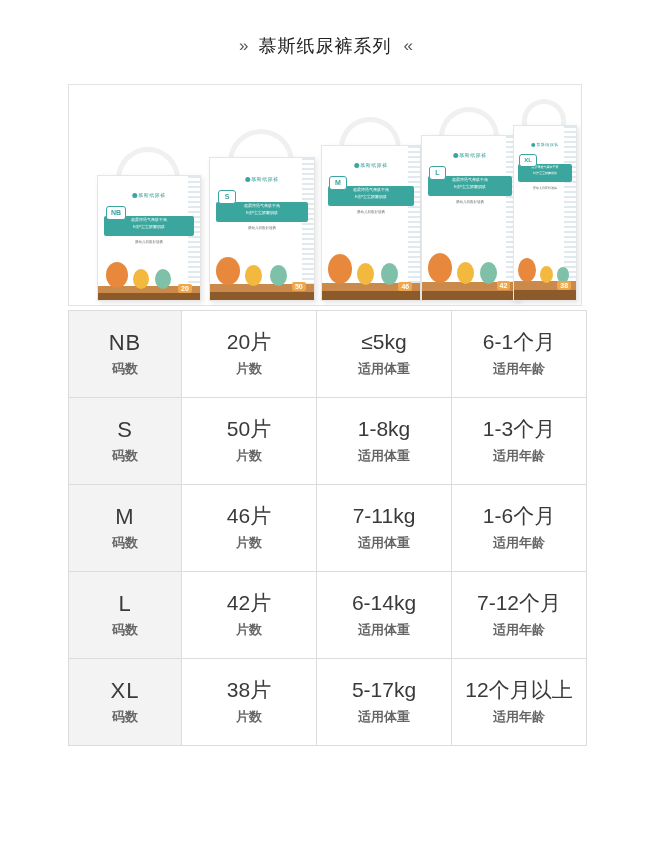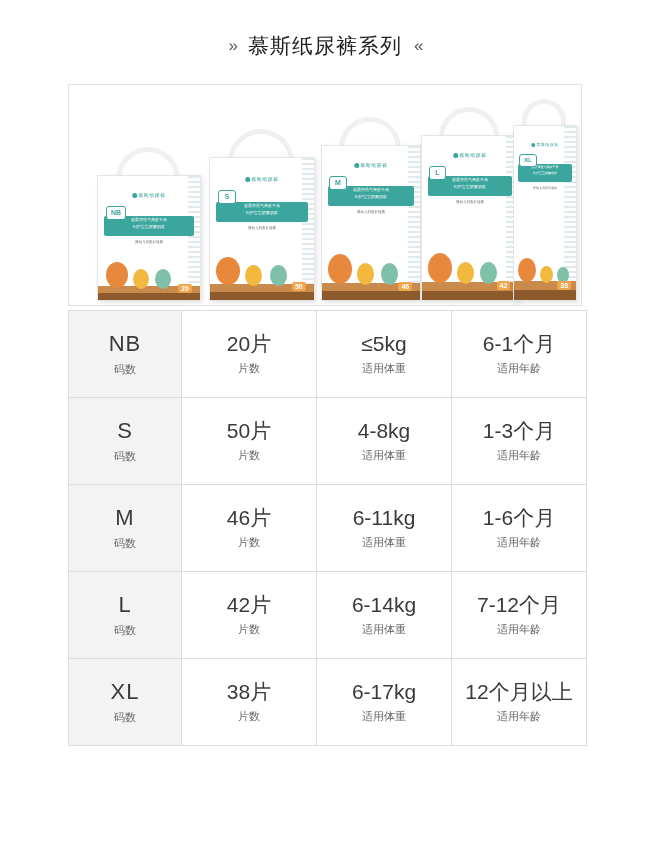--- a/index.html
+++ b/index.html
@@ -29,21 +29,21 @@
     padding-top: 30px;
     height: 32px;
   }
   .title-mark {
     font-size: 17px;
     color: #555;
     letter-spacing: -2px;
     font-family: "Liberation Sans", sans-serif;
   }
   .title-text {
-    font-size: 21px;
+    font-size: 18px;
     color: #222;
     letter-spacing: 1px;
     font-weight: normal;
   }
   
   .product-panel {
     position: absolute;
     left: 68px;
     top: 84px;
     width: 514px;
@@ -204,23 +204,24 @@
     font-size: 21px;
     color: #3a3a3a;
     line-height: 1.15;
   }
   .cell-main.sizecode {
     font-size: 22px;
     font-weight: normal;
     letter-spacing: 1px;
   }
   .cell-sub {
-    font-size: 11px;
+    font-size: 13px;
     color: #666;
     margin-top: 5px;
+    font-weight: bold;
   }
 </style>
 </head>
 <body>
 
 <div class="page">
 
   <div class="title-row">
     <span class="title-mark">»</span>
     <span class="title-text">慕斯纸尿裤系列</span>
@@ -376,39 +377,39 @@
       <tr>
         <td class="col-size">
           <div class="cell-main sizecode">S</div>
           <div class="cell-sub">码数</div>
         </td>
         <td class="col-count">
           <div class="cell-main">50片</div>
           <div class="cell-sub">片数</div>
         </td>
         <td class="col-weight">
-          <div class="cell-main">4-8kg</div>
+          <div class="cell-main">1-8kg</div>
           <div class="cell-sub">适用体重</div>
         </td>
         <td class="col-age">
           <div class="cell-main">1-3个月</div>
           <div class="cell-sub">适用年龄</div>
         </td>
       </tr>
       <tr>
         <td class="col-size">
           <div class="cell-main sizecode">M</div>
           <div class="cell-sub">码数</div>
         </td>
         <td class="col-count">
           <div class="cell-main">46片</div>
           <div class="cell-sub">片数</div>
         </td>
         <td class="col-weight">
-          <div class="cell-main">6-11kg</div>
+          <div class="cell-main">7-11kg</div>
           <div class="cell-sub">适用体重</div>
         </td>
         <td class="col-age">
           <div class="cell-main">1-6个月</div>
           <div class="cell-sub">适用年龄</div>
         </td>
       </tr>
       <tr>
         <td class="col-size">
           <div class="cell-main sizecode">L</div>
@@ -430,21 +431,21 @@
       <tr>
         <td class="col-size">
           <div class="cell-main sizecode">XL</div>
           <div class="cell-sub">码数</div>
         </td>
         <td class="col-count">
           <div class="cell-main">38片</div>
           <div class="cell-sub">片数</div>
         </td>
         <td class="col-weight">
-          <div class="cell-main">6-17kg</div>
+          <div class="cell-main">5-17kg</div>
           <div class="cell-sub">适用体重</div>
         </td>
         <td class="col-age">
           <div class="cell-main">12个月以上</div>
           <div class="cell-sub">适用年龄</div>
         </td>
       </tr>
     </tbody>
   </table>
 

